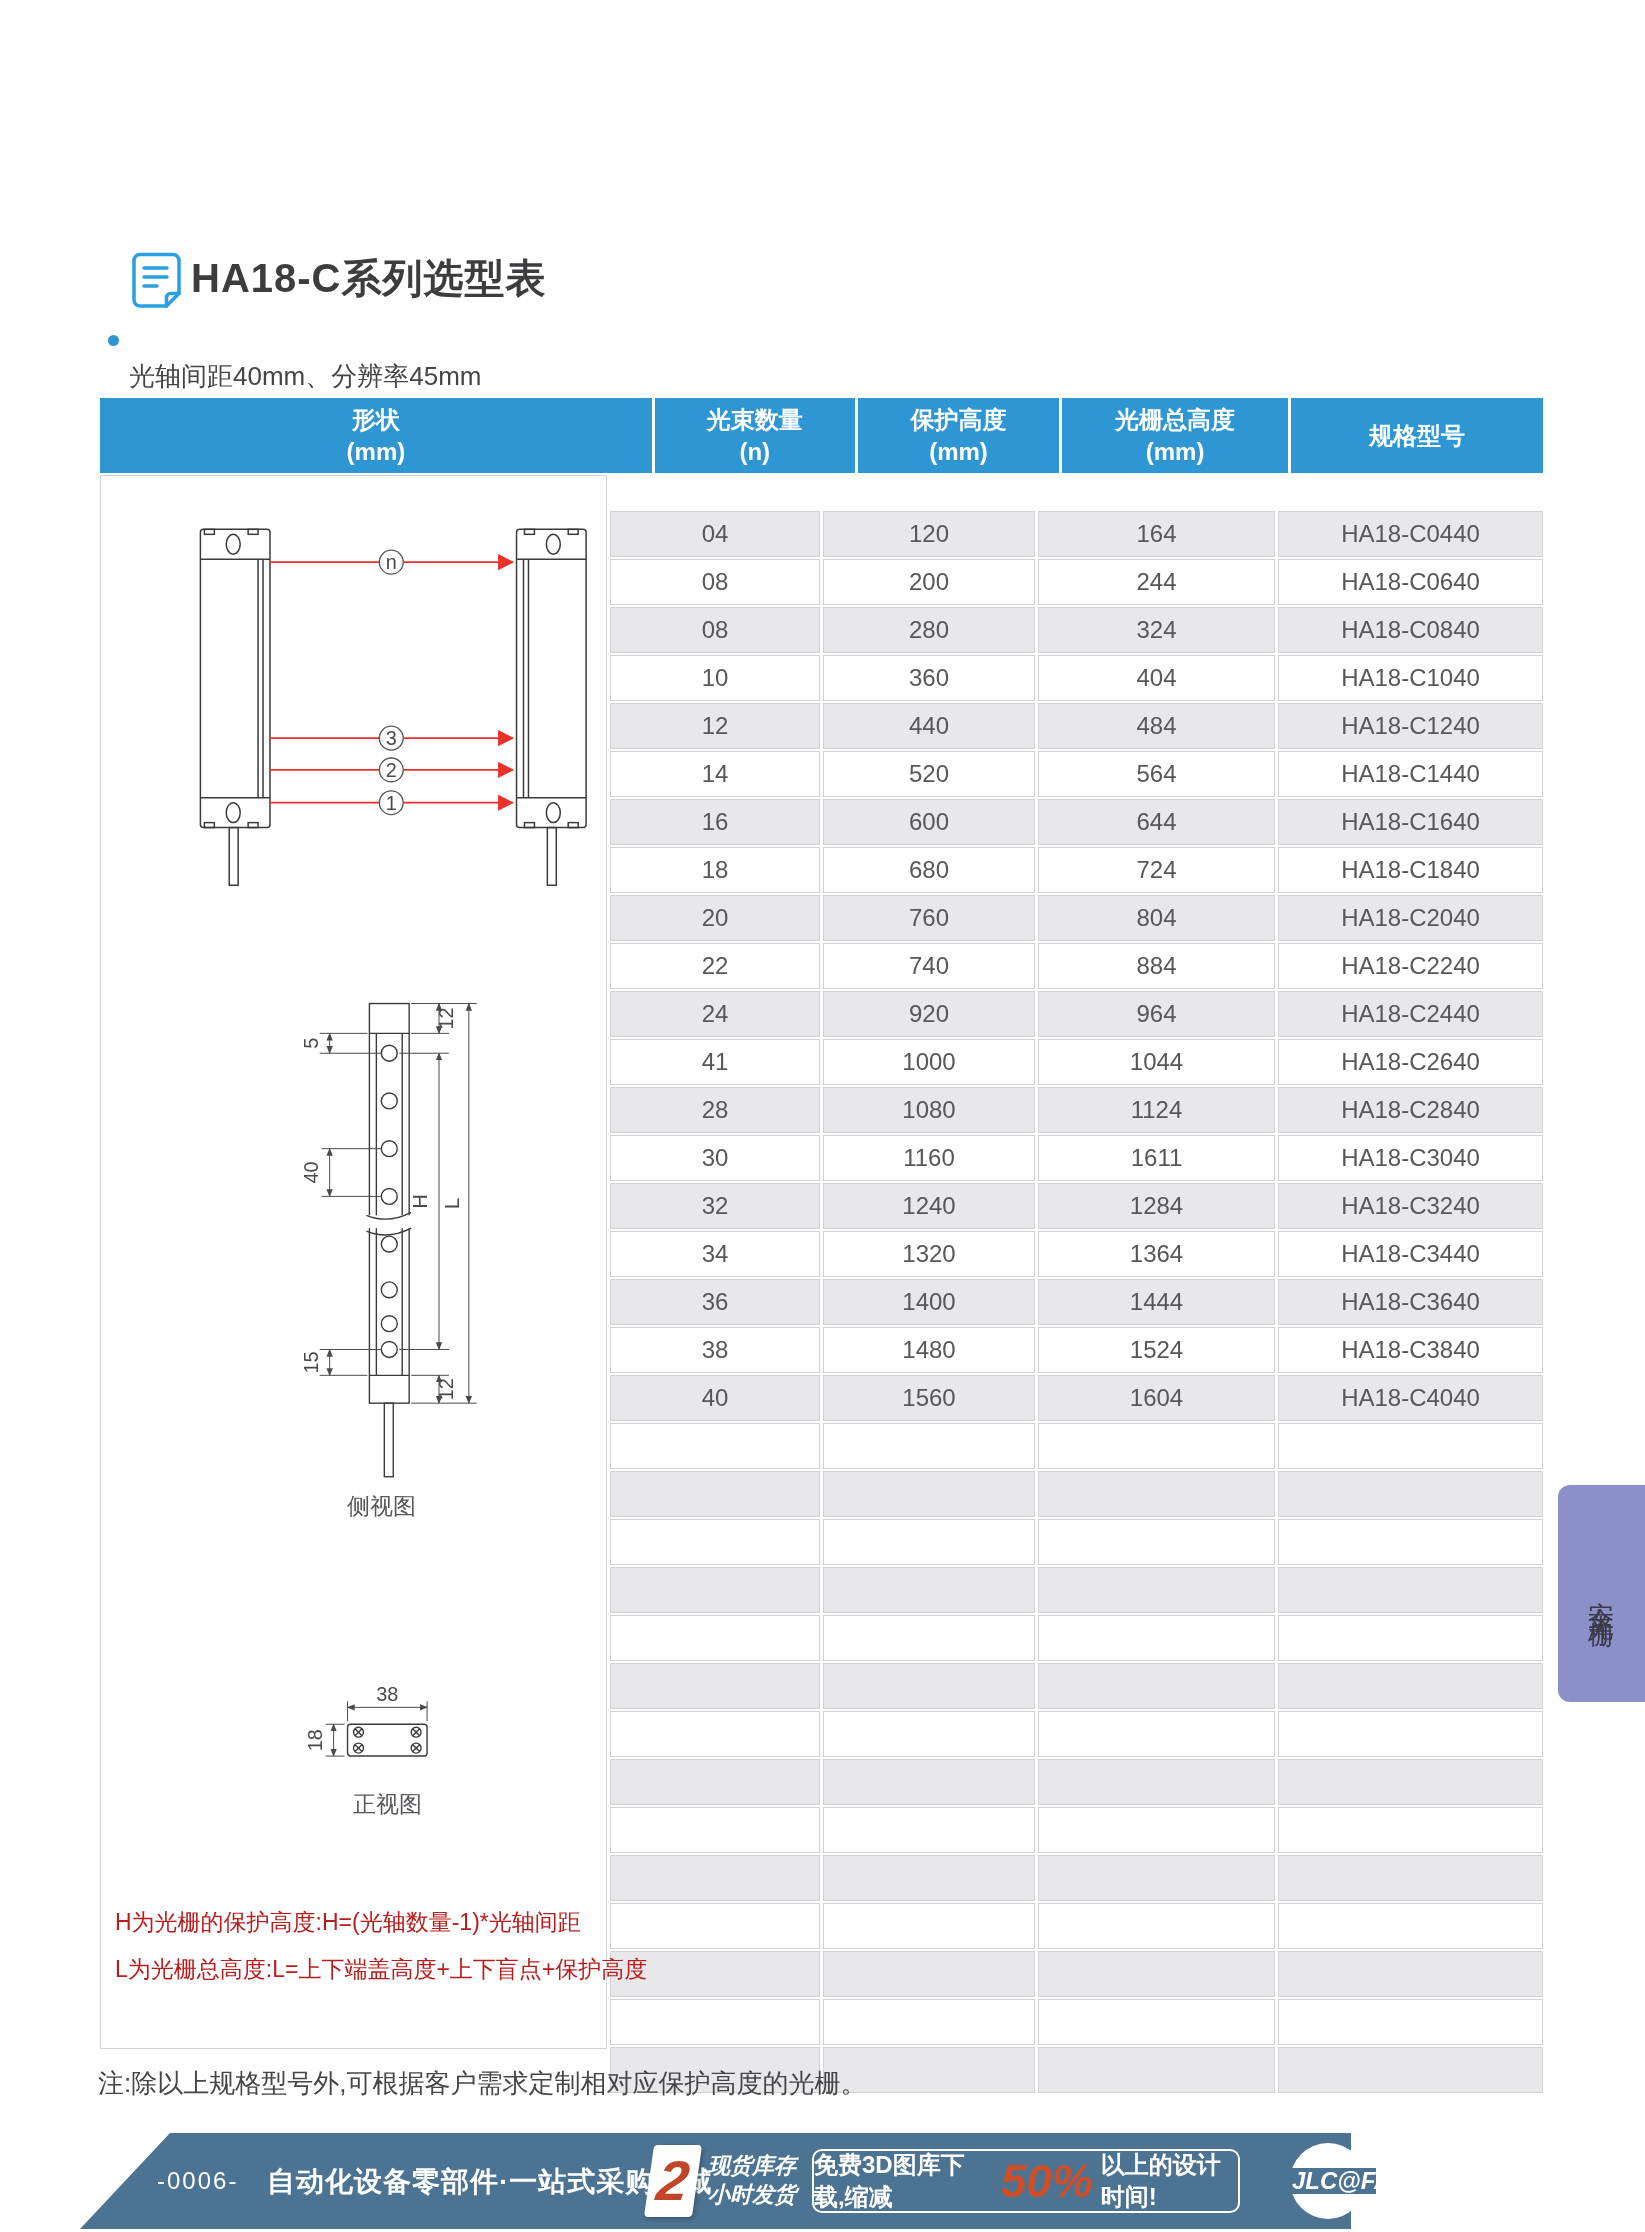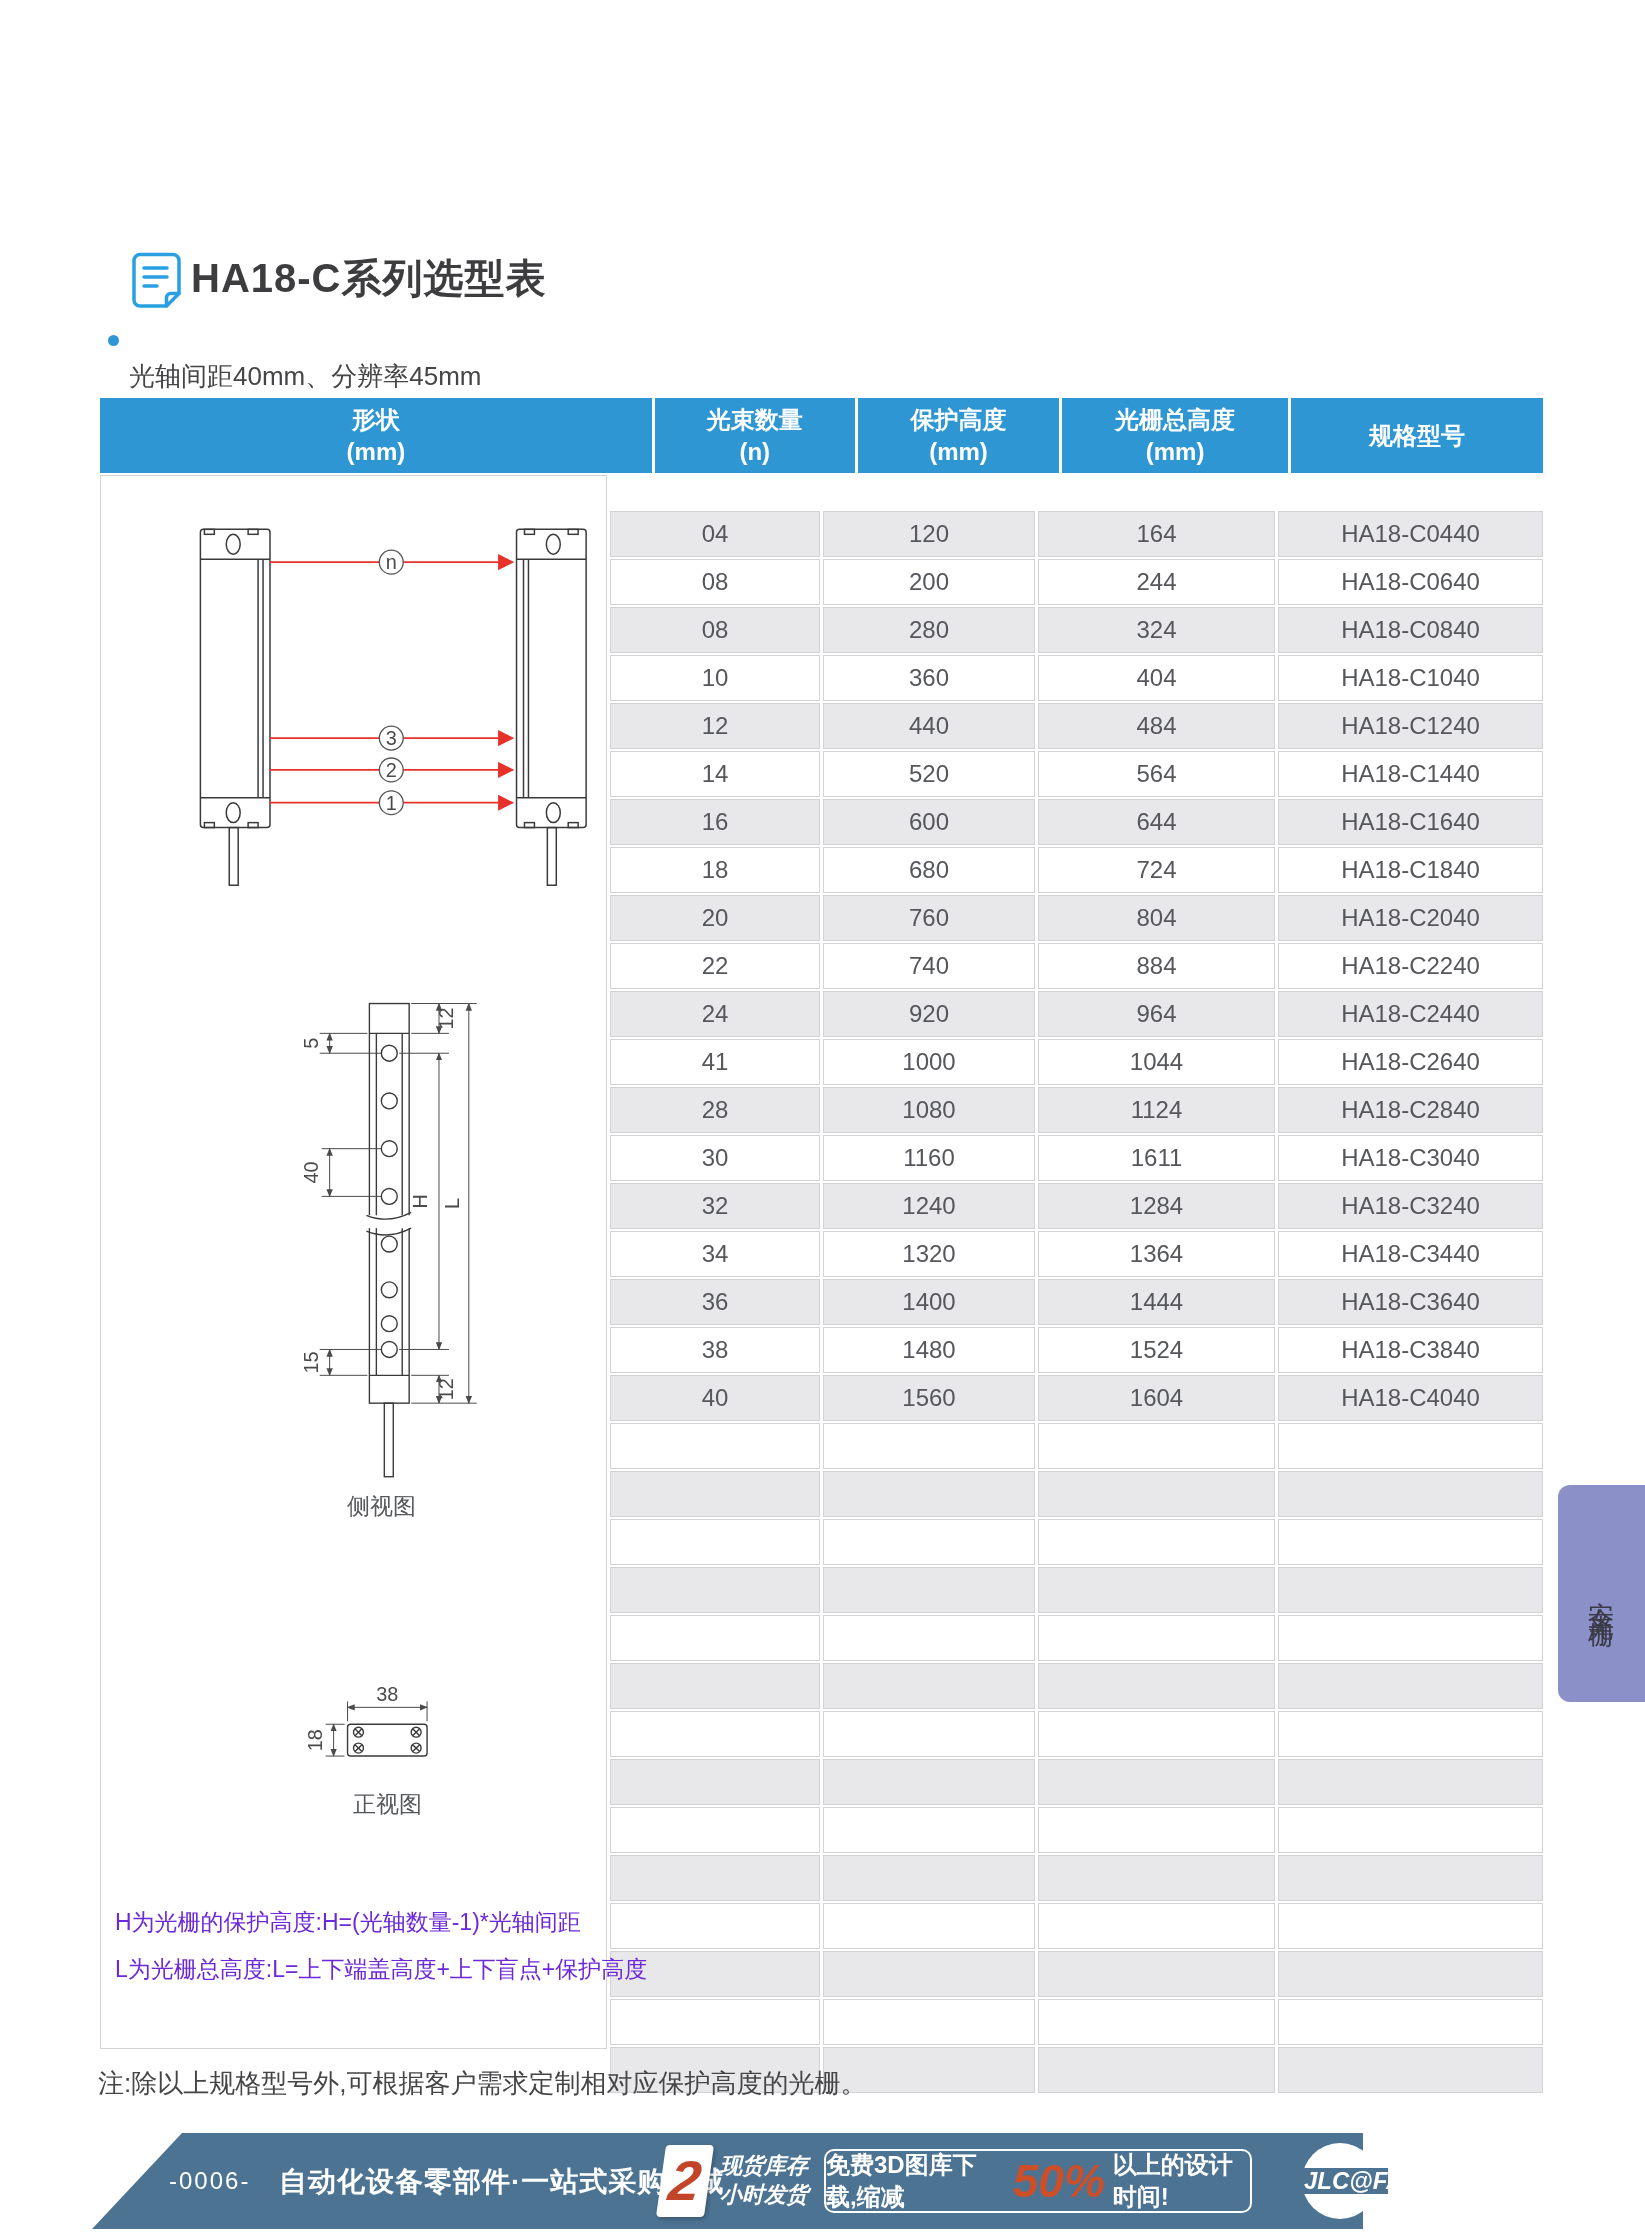--- a/index.html
+++ b/index.html
@@ -21,35 +21,35 @@
   .shape-cell{width:507px;height:1574px;background:#fff;border:1px solid #d2d3d5;box-sizing:border-box;position:relative;}
   .rows-grid{display:grid;grid-template-columns:210px 212px 237px 265px;grid-auto-rows:46px;gap:2px 3px;margin-top:36px;}
   .cell{display:flex;align-items:center;justify-content:center;font-size:24px;color:#55575b;border:1px solid #d2d3d5;box-sizing:border-box;}
   .cell.shade{background:#e8e8ea;}
   .cell.plain{background:#fff;}
 
   
   .caption{position:absolute;font-size:23px;color:#55575b;width:139px;text-align:center;}
   .cap-side{left:211px;top:1015px;}
   .cap-front{left:217px;top:1313px;}
-  .formula{position:absolute;left:14px;font-size:23px;color:#6d28d9;white-space:nowrap;}
+  .formula{position:absolute;left:14px;font-size:23px;color:#b91c1c;white-space:nowrap;}
   .f1{top:1431px;} .f2{top:1478px;}
 
   .dim{font-size:20px;fill:#4a4a4a;}
   .beam-lbl{font-size:20px;fill:#4a4a4a;}
 
   
   .note{left:98px;top:2066px;font-size:26px;color:#454547;}
 
   
   .side-tab{left:1558px;top:1485px;width:88px;height:217px;background:#8b90c8;border-radius:12px 0 0 12px;display:flex;align-items:center;justify-content:center;}
   .side-tab span{writing-mode:vertical-rl;font-size:26px;color:#3b3b47;letter-spacing:7px;}
 
   
-  .footer{left:12px;top:2133px;width:1351px;height:96px;background:#4d7392;clip-path:polygon(170px 0,1646px 0,1646px 96px,80px 96px);color:#fff;}
+  .footer{left:0;top:2133px;width:1351px;height:96px;background:#4d7392;clip-path:polygon(170px 0,1646px 0,1646px 96px,80px 96px);color:#fff;}
   .pagenum{left:157px;top:34px;font-size:24px;letter-spacing:2px;}
   .slogan{left:267px;top:30px;font-size:28px;font-weight:700;letter-spacing:1px;}
   .badge{left:649px;top:12px;width:48px;height:72px;background:#fff;transform:skewX(-8deg);border-radius:4px;box-shadow:2px 2px 4px rgba(0,0,0,.25);display:flex;align-items:center;justify-content:center;}
   .badge span{color:#c2452a;font-size:56px;font-weight:700;font-style:italic;line-height:1;}
   .stock{left:708px;top:18px;font-size:22px;font-weight:700;font-style:italic;line-height:29px;}
   .promo{left:812px;top:16px;width:428px;height:64px;border:2px solid #fff;border-radius:10px;box-sizing:border-box;display:flex;align-items:center;justify-content:center;gap:8px;}
   .promo .txt{font-size:24px;font-weight:700;}
   .promo .pct{font-size:46px;font-weight:700;font-style:italic;color:#cc4f2a;line-height:1;}
   .logo-svg{left:1282px;top:4px;}
   .brand-box{left:1381px;top:16px;}

